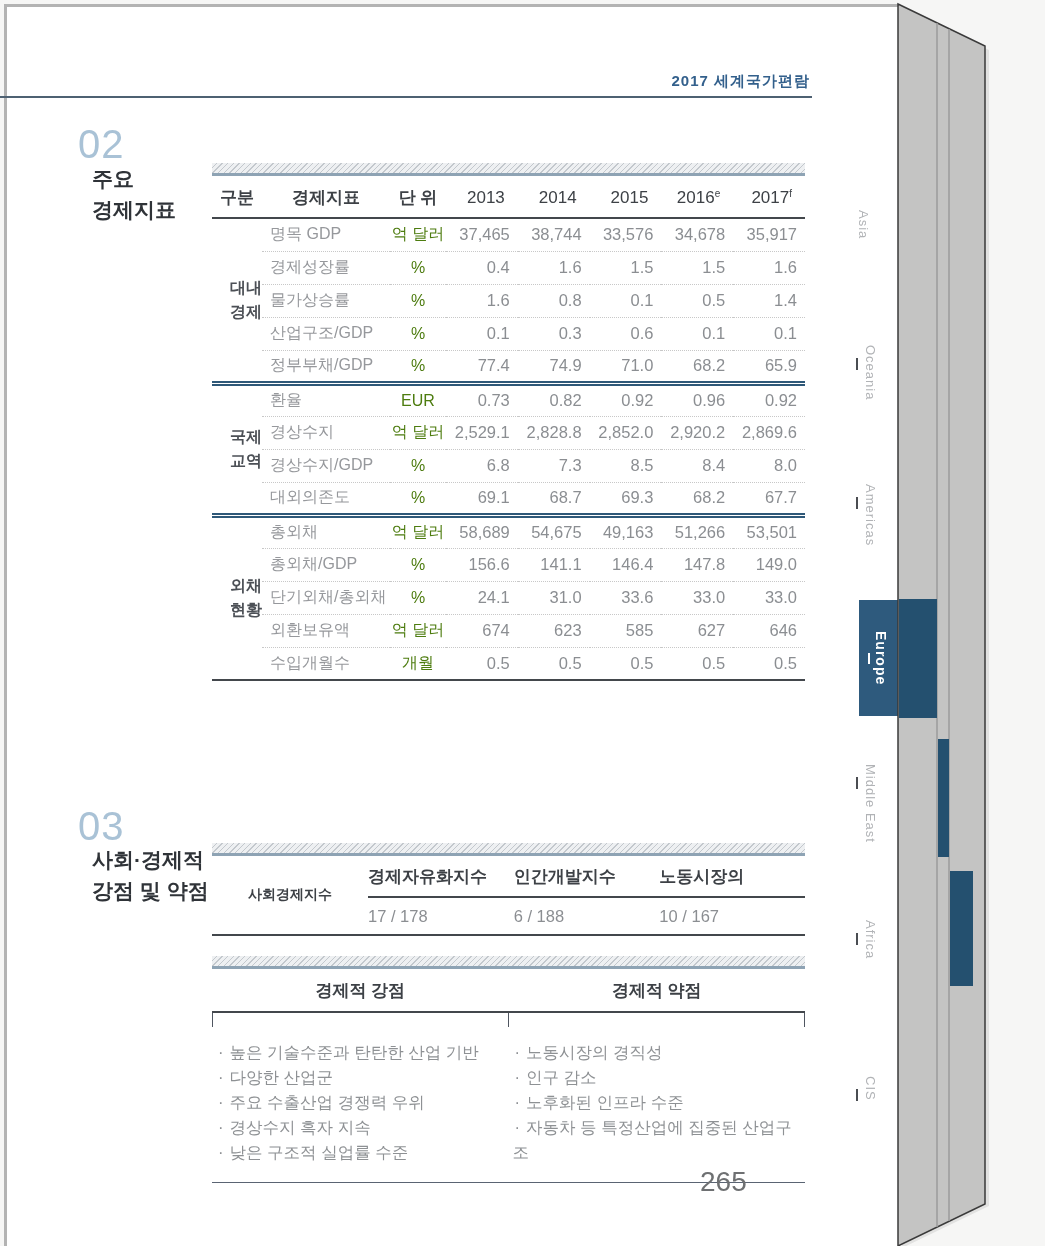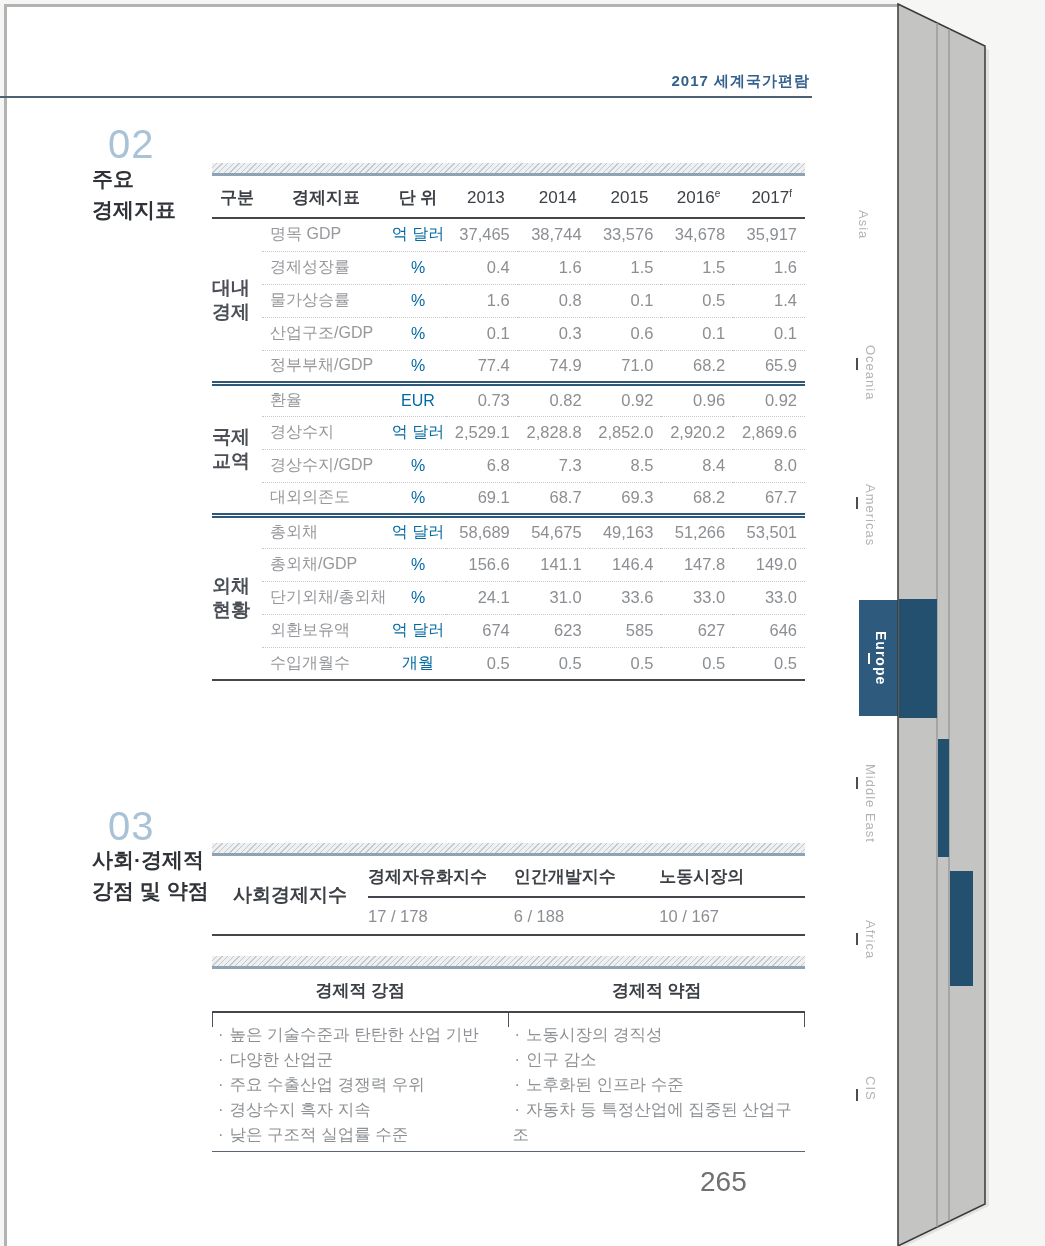--- a/index.html
+++ b/index.html
@@ -9,59 +9,59 @@
   
   .page { position:absolute; left:4px; top:4px; width:894px; height:1242px; background:#fff;
           border-top:3px solid #b3b3b3; border-left:3px solid #b3b3b3; }
 
   
   .header-rule { position:absolute; left:0; top:96px; width:812px; height:2px; background:#4e6172; }
   .header-title { position:absolute; left:560px; top:72px; width:250px; text-align:right;
                   color:#33608c; font-size:15px; font-weight:bold; letter-spacing:1px; }
 
   
-  .sec-num { position:absolute; left:108px; color:#a9c2d6; font-size:40px; font-weight:200; letter-spacing:1px; }
+  .sec-num { position:absolute; left:78px; color:#a9c2d6; font-size:40px; font-weight:200; letter-spacing:1px; }
   .sec-title { position:absolute; left:92px; color:#2f3338; font-size:21px; font-weight:600; line-height:31px; }
 
   
   .hatch { height:13px; border-bottom:3px solid #8ea3b4;
            background:repeating-linear-gradient(135deg, #eef0f2 0 3px, #c3c8cd 3px 4px); }
 
   
   .tbl1-wrap { position:absolute; left:212px; top:163px; width:593px; }
   table.econ { width:100%; border-collapse:collapse; border-bottom:2px solid #43474c; margin-top:1px; }
   table.econ th { font-size:17px; color:#3d4146; font-weight:600; padding:9px 2px 8px;
                   border-bottom:2px solid #43474c; }
   table.econ th.year { text-align:right; padding-right:13px; font-weight:500; }
   table.econ th.year sup { font-size:10px; vertical-align:6px; }
   table.econ td { height:33px; font-size:16px; }
-  table.econ td.grp-label { color:#4c5056; font-weight:bold; font-size:19px; text-align:left; line-height:24px;margin-left:20px; }
+  table.econ td.grp-label { color:#4c5056; font-weight:bold; font-size:16px; text-align:right; line-height:24px;margin-left:20px; }
   table.econ td.lbl { color:#96989c; text-align:left; padding-left:8px; }
-  table.econ td.unit { color:#0369a1; text-align:center; }
+  table.econ td.unit { color:#4d7c0f; text-align:center; }
   table.econ td.val { color:#8b8e92; text-align:right; padding-right:8px; font-size:16.5px; }
   table.econ tbody tr + tr td { border-top:1px dotted #c8c8c8; }
   table.econ tbody.grp + tbody.grp { border-top:5px double #2e5878; }
 
   
   .tbl2-wrap { position:absolute; left:212px; top:843px; width:593px; }
   .idx-body { display:flex; border-bottom:2px solid #43474c; }
   .idx-rowlabel { width:156px; display:flex; align-items:center; justify-content:center;
-                  color:#3d4146; font-size:19px; font-weight:600; }
+                  color:#3d4146; font-size:14px; font-weight:600; }
   .idx-cols { flex:1; }
   .idx-row { display:flex; }
   .idx-row.heads { border-bottom:2px solid #43474c; }
   .idx-cell { flex:1; padding:9px 0 8px; }
   .idx-row.heads .idx-cell { color:#3d4146; font-size:17px; font-weight:600; }
   .idx-row.vals .idx-cell { color:#8b8e92; font-size:16.5px; }
 
   
   .tbl3-wrap { position:absolute; left:212px; top:956px; width:593px; }
   .sw-heads { display:flex; }
   .sw-heads div { flex:1; text-align:center; color:#3d4146; font-size:17px; font-weight:600; padding:10px 0 9px; }
-  .sw-box { position:relative; border-top:2px solid #43474c; border-bottom:1px solid #5a6473; height:141px; display:flex; }
+  .sw-box { position:relative; border-top:2px solid #43474c; border-bottom:1px solid #5a6473; height:172px; display:flex;align-items:center; }
   .sw-tick { position:absolute; top:0; width:1px; height:14px; background:#4f5560; }
   .sw-col { flex:1; padding:9px 0 0 4px; }
   .sw-col ul { list-style:none; }
   .sw-col li { color:#8e9194; font-size:16.5px; line-height:25px; }
   .sw-col li .bullet { margin:0 6px 0 2px; }
 
   
   .page-num { position:absolute; left:700px; top:1166px; width:108px; text-align:left;
               color:#6e7072; font-size:28px; font-weight:300; }
 

